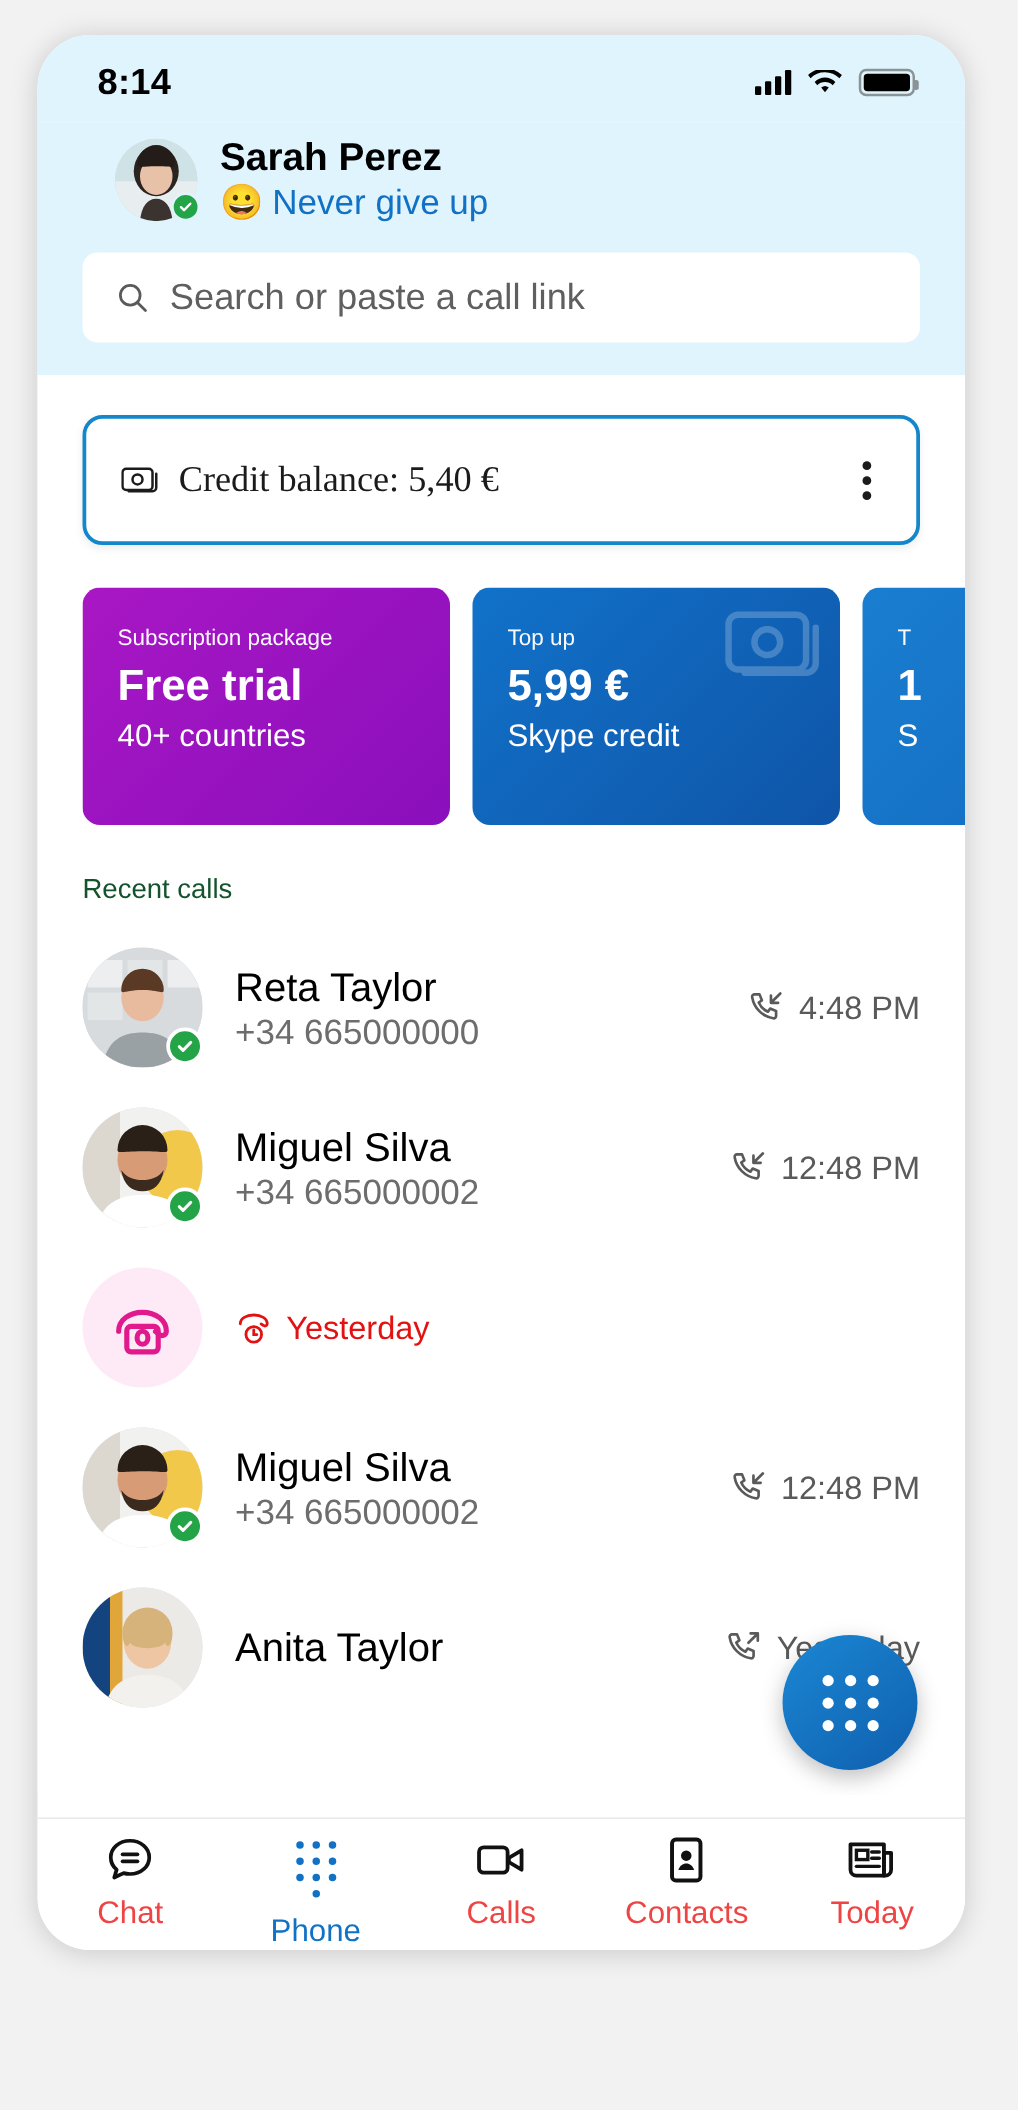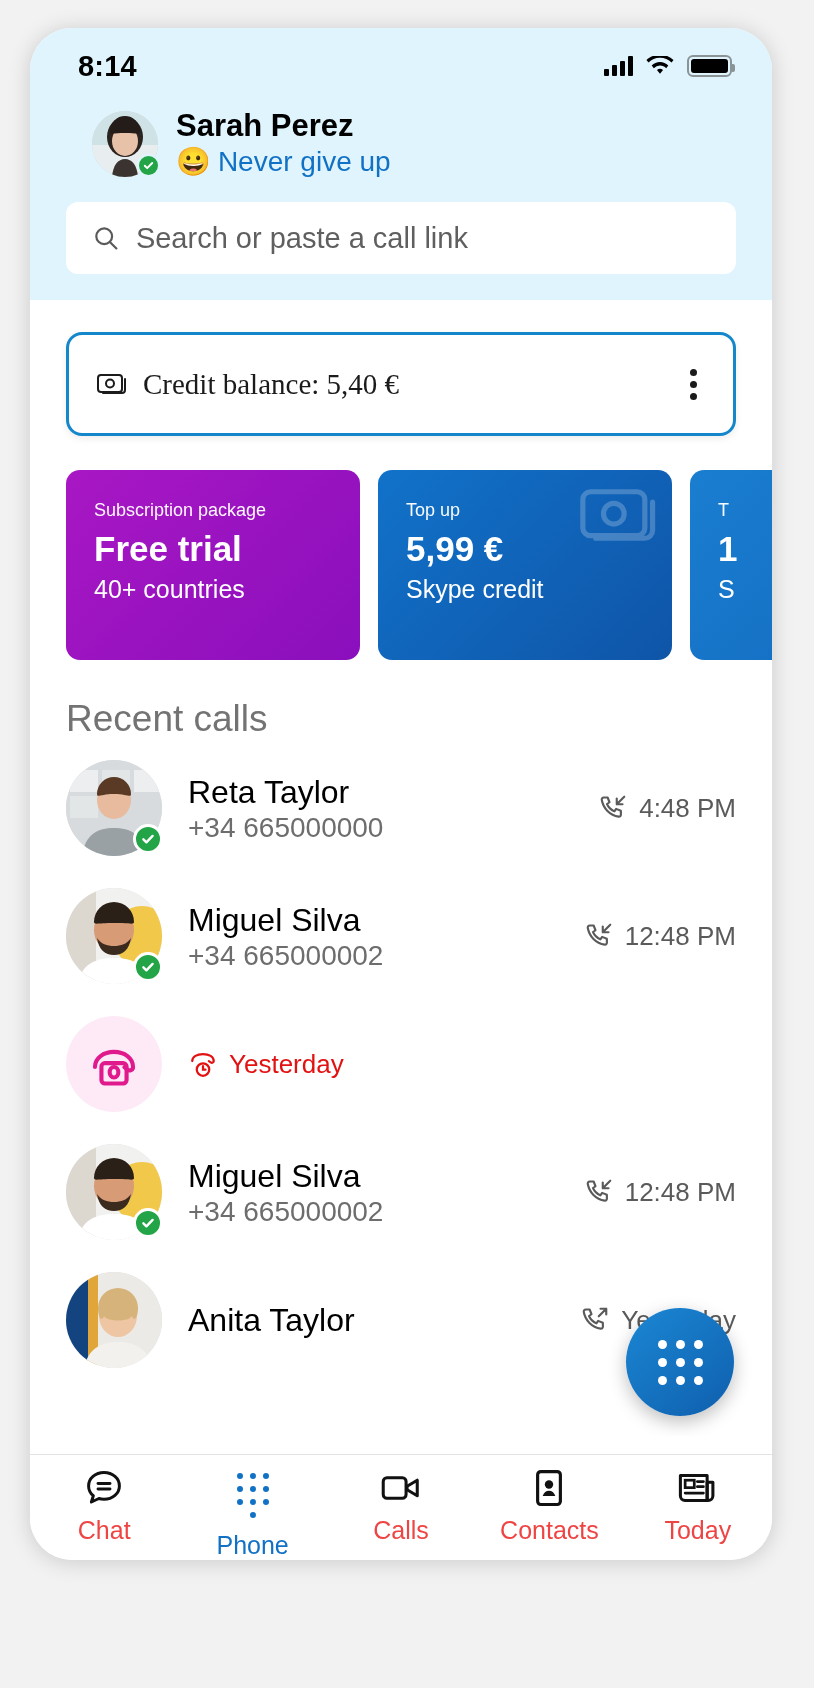--- a/index.html
+++ b/index.html
@@ -105,21 +105,21 @@
   .card.purple { background: linear-gradient(135deg,#a917c4 0%, #8a0fbc 100%); }
   .card.blue   { background: linear-gradient(135deg,#1172c9 0%, #0f55a8 100%); }
   .card .c-top { font-size: 18px; font-weight: 400; opacity: .97;}
   .card .c-mid { font-size: 35px; font-weight: 700; margin-top: 8px;}
   .card .c-bot { font-size: 25px; margin-top: 6px;}
   .card .moneybg {
     position: absolute; right: 14px; top: 14px;
     opacity: .22;
   }
   
-  .sec-title { font-size: 37px; color: #737373; margin: 38px 0 4px 36px;}
+  .sec-title { font-size: 22px; color: #14532d; margin: 38px 0 18px 36px;}
   .calls { }
   .callrow {
     display: flex; align-items: center;
     padding: 16px 36px; gap: 26px;
     min-height: 122px;
   }
   .c-avatar-wrap { position: relative; width: 96px; height: 96px; flex: 0 0 96px;}
   .c-avatar { width: 96px; height: 96px; border-radius:50%; overflow:hidden; background:#d8dde0;}
   .c-badge {
     position:absolute; right:-1px; bottom: 2px;

